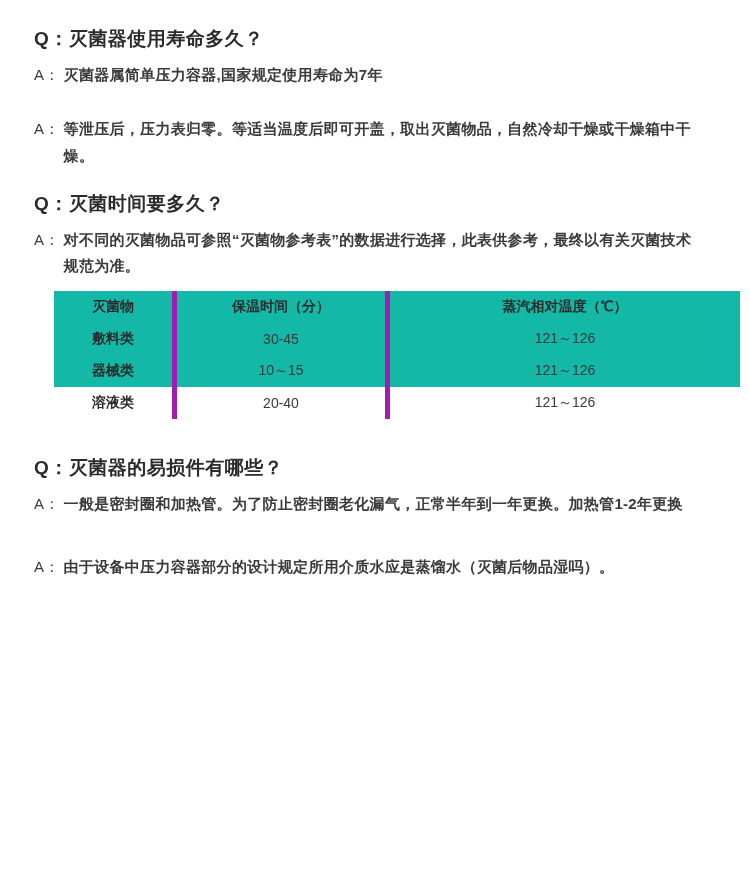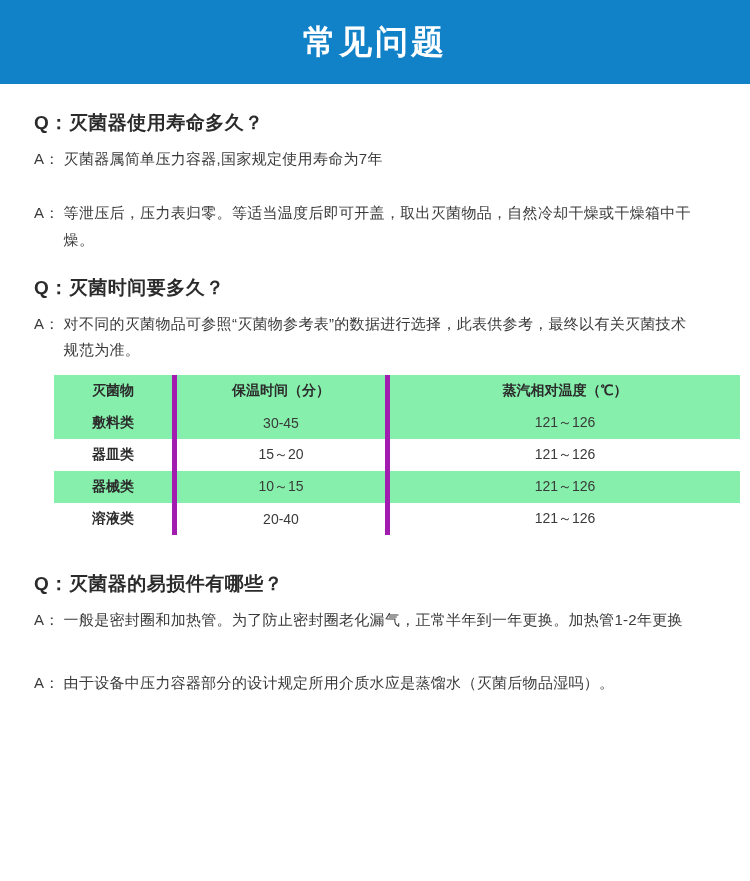--- a/index.html
+++ b/index.html
@@ -57,20 +57,21 @@
     color: #3a3a3a;
     line-height: 1.75;
     letter-spacing: 0.3px;
   }
   .a-label {
     flex: 0 0 auto;
     padding-right: 4px;
   }
   .a-text {
     flex: 1 1 auto;
+    font-weight: bold;
   }
   .table-wrap {
     margin-top: 12px;
     margin-left: 20px;
     margin-right: 10px;
   }
   table.spec {
     border-collapse: collapse;
     width: 686px;
     table-layout: fixed;
@@ -89,33 +90,30 @@
     color: #2b2b2b;
   }
   table.spec td.second {
     width: 200px;
   }
   table.spec tr.head td {
     font-weight: bold;
     color: #2b2b2b;
   }
   table.spec tr.shade {
-    background: #86efac;
+    background: #14b8a6;
   }
   .gap-small { height: 6px; }
   .gap-mid { height: 14px; }
 </style>
 </head>
 <body>
 
 <div class="page">
 
-  <div class="header-bar">
-    <div class="header-title">常见问题</div>
-  </div>
 
   <div class="content">
 
     <div class="qa-block">
       <div class="q-line">
         <span class="q-label">Q：</span><span>灭菌器使用寿命多久？</span>
       </div>
       <div class="a-line">
         <span class="a-label">A：</span>
         <span class="a-text">灭菌器属简单压力容器,国家规定使用寿命为7年</span>
@@ -146,25 +144,20 @@
               <tr class="head shade">
             <td class="first">灭菌物</td>
             <td class="second">保温时间（分）</td>
             <td>蒸汽相对温度（℃）</td>
           </tr>
           <tr class="shade">
             <td class="first">敷料类</td>
             <td class="second">30-45</td>
             <td>121～126</td>
           </tr>
-          <tr>
-            <td class="first">器皿类</td>
-            <td class="second">15～20</td>
-            <td>121～126</td>
-          </tr>
           <tr class="shade">
             <td class="first">器械类</td>
             <td class="second">10～15</td>
             <td>121～126</td>
           </tr>
           <tr>
             <td class="first">溶液类</td>
             <td class="second">20-40</td>
             <td>121～126</td>
           </tr>

